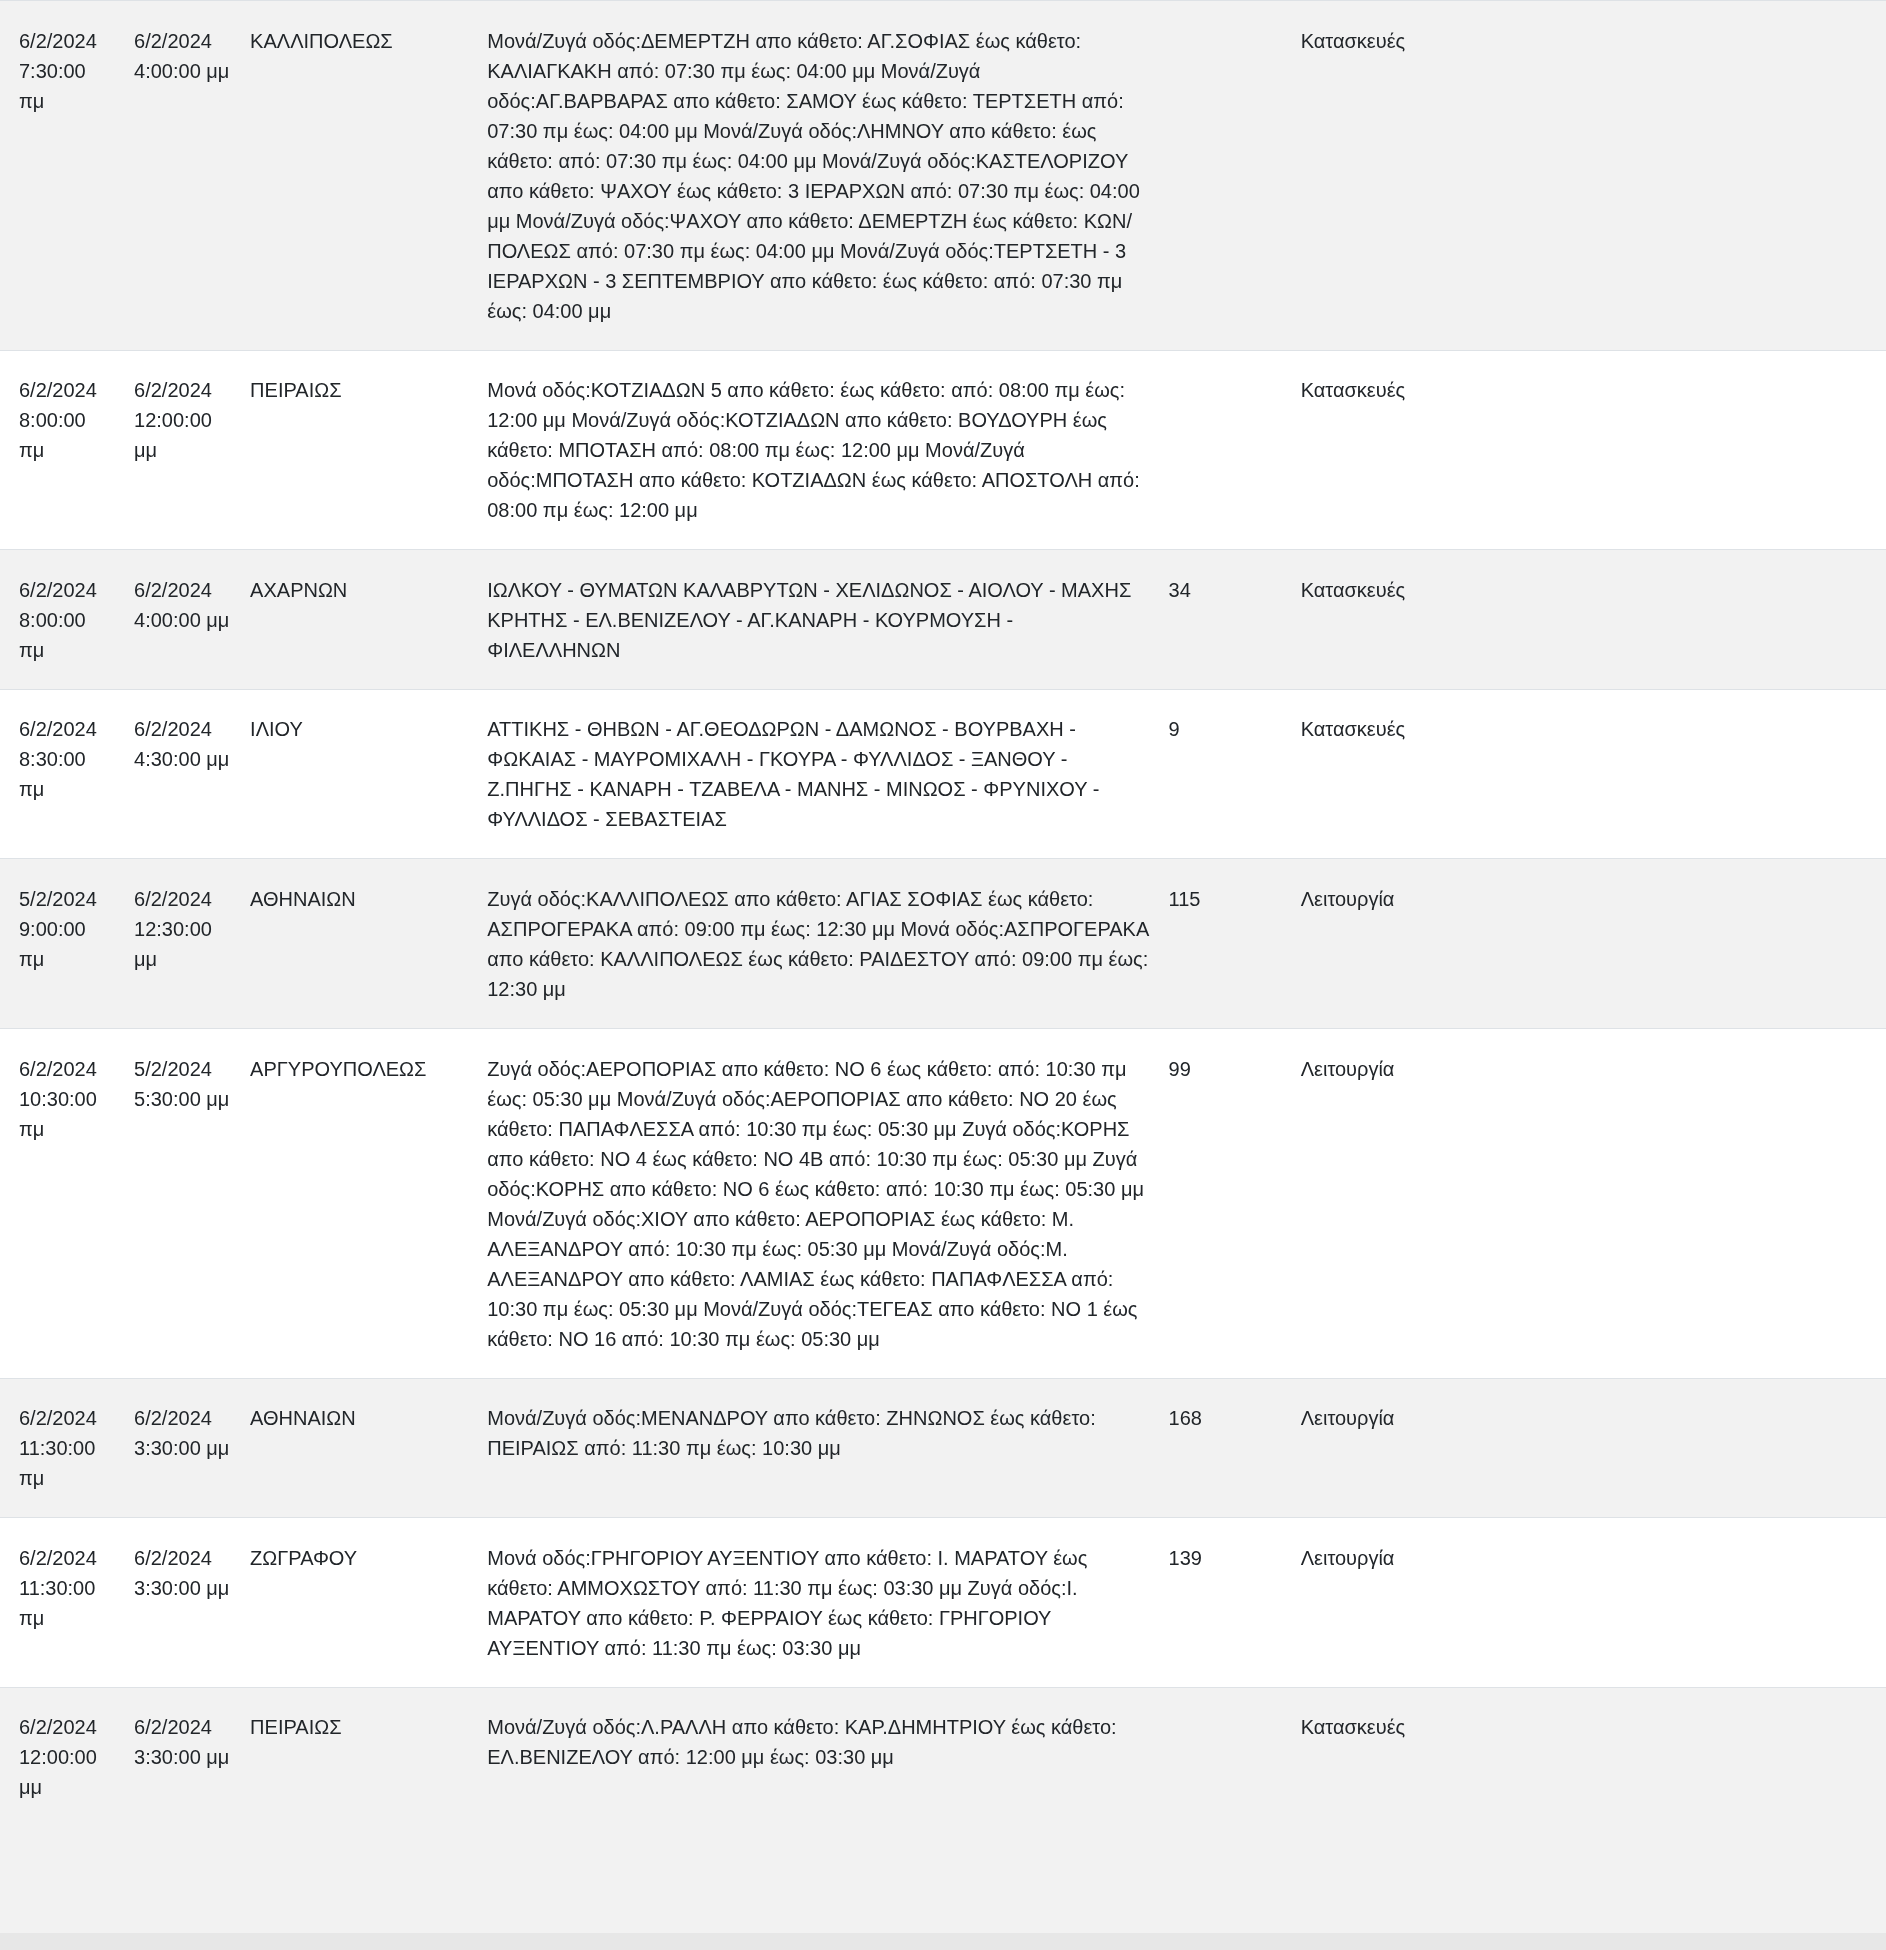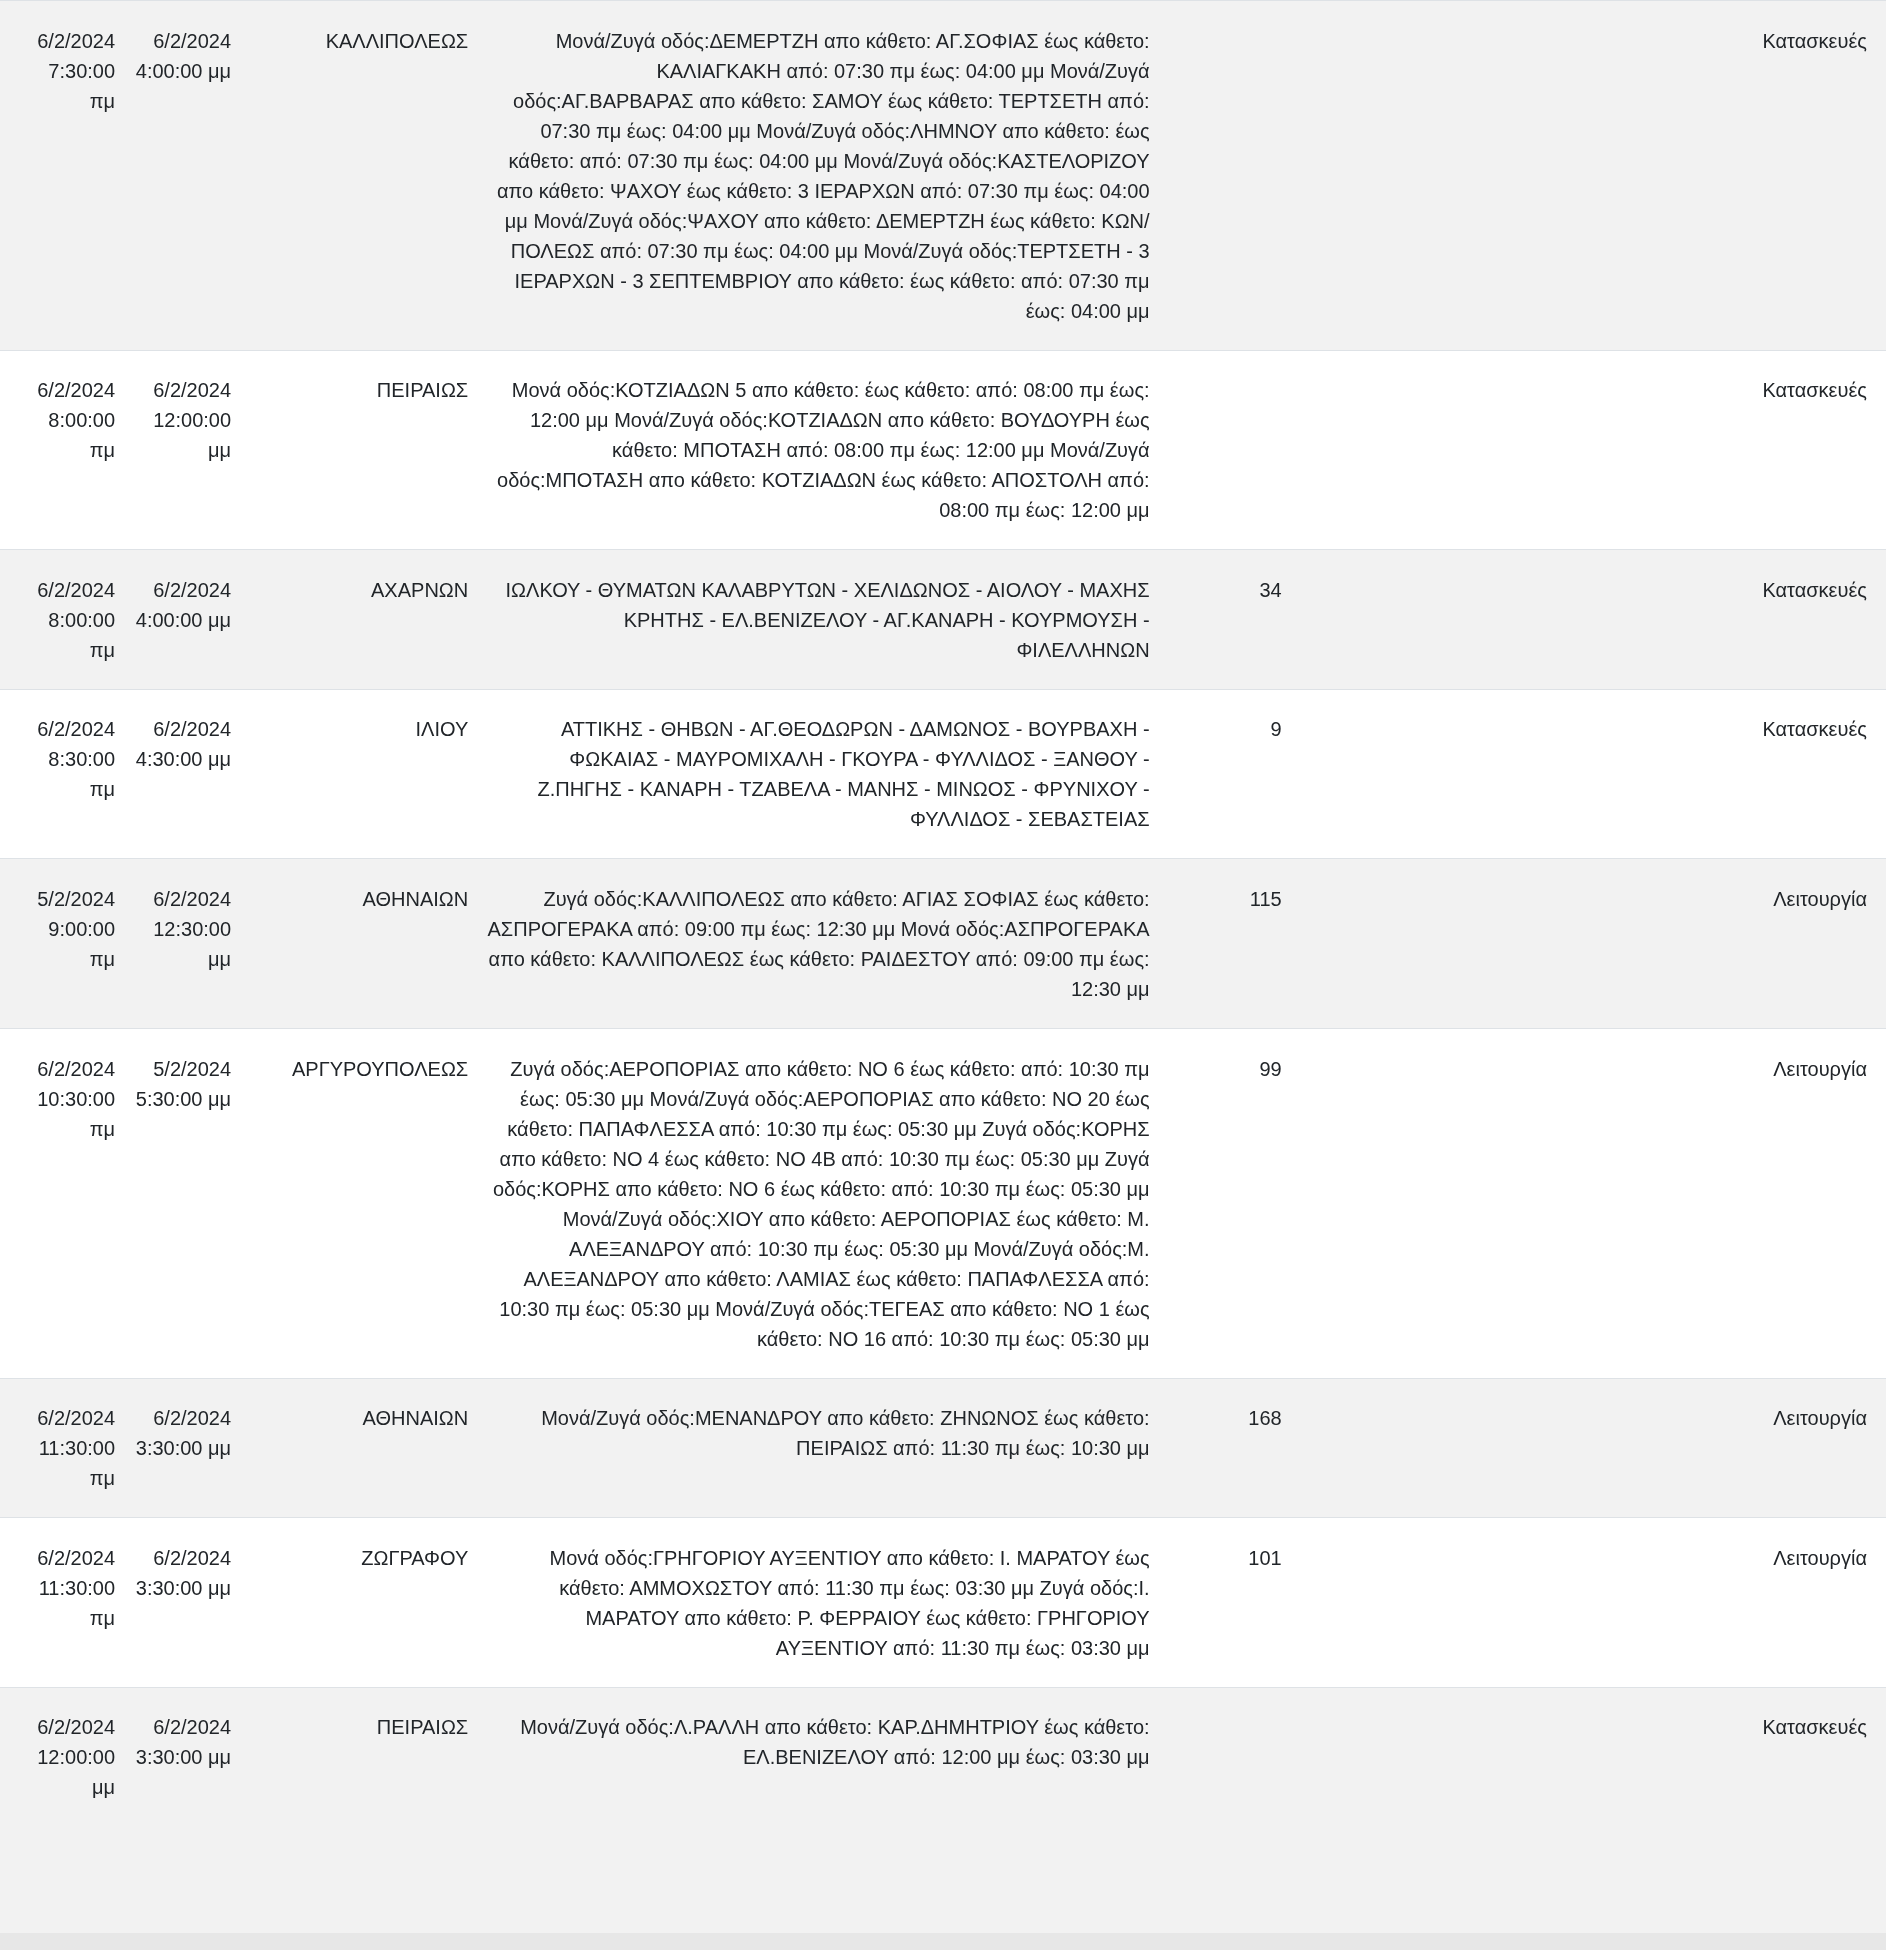--- a/index.html
+++ b/index.html
@@ -33,21 +33,20 @@
 
   tbody tr { border-top: 0.9px solid #dee2e6; }
   tbody tr:nth-child(odd) td { background: #f2f2f2; }
   tbody tr:nth-child(even) td { background: #ffffff; }
 
   td {
     vertical-align: top;
     padding: 24.6px 19px 24px 0;
     word-wrap: break-word;
     overflow-wrap: break-word;
-    text-align: right;
   }
   td.col-start { padding-left: 19px; }
 
   .hscrollbar {
     position: absolute;
     left: 0;
     right: 0;
     bottom: 0;
     height: 17px;
     background: #e7e7e7;
@@ -129,21 +128,21 @@
     <td class="col-desc">Μονά/Ζυγά οδός:ΜΕΝΑΝΔΡΟΥ απο κάθετο: ΖΗΝΩΝΟΣ έως κάθετο: ΠΕΙΡΑΙΩΣ από: 11:30 πμ έως: 10:30 μμ</td>
     <td class="col-num">168</td>
     <td class="col-cat">Λειτουργία</td>
   </tr>
 
   <tr class="outage-row">
     <td class="col-start">6/2/2024 11:30:00 πμ</td>
     <td class="col-end">6/2/2024 3:30:00 μμ</td>
     <td class="col-muni">ΖΩΓΡΑΦΟΥ</td>
     <td class="col-desc">Μονά οδός:ΓΡΗΓΟΡΙΟΥ ΑΥΞΕΝΤΙΟΥ απο κάθετο: Ι. ΜΑΡΑΤΟΥ έως κάθετο: ΑΜΜΟΧΩΣΤΟΥ από: 11:30 πμ έως: 03:30 μμ Ζυγά οδός:Ι. ΜΑΡΑΤΟΥ απο κάθετο: Ρ. ΦΕΡΡΑΙΟΥ έως κάθετο: ΓΡΗΓΟΡΙΟΥ ΑΥΞΕΝΤΙΟΥ από: 11:30 πμ έως: 03:30 μμ</td>
-    <td class="col-num">101</td>
+    <td class="col-num">139</td>
     <td class="col-cat">Λειτουργία</td>
   </tr>
 
   <tr class="outage-row">
     <td class="col-start">6/2/2024 12:00:00 μμ</td>
     <td class="col-end">6/2/2024 3:30:00 μμ</td>
     <td class="col-muni">ΠΕΙΡΑΙΩΣ</td>
     <td class="col-desc">Μονά/Ζυγά οδός:Λ.ΡΑΛΛΗ απο κάθετο: ΚΑΡ.ΔΗΜΗΤΡΙΟΥ έως κάθετο: ΕΛ.ΒΕΝΙΖΕΛΟΥ από: 12:00 μμ έως: 03:30 μμ</td>
     <td class="col-num"></td>
     <td class="col-cat">Κατασκευές</td>

